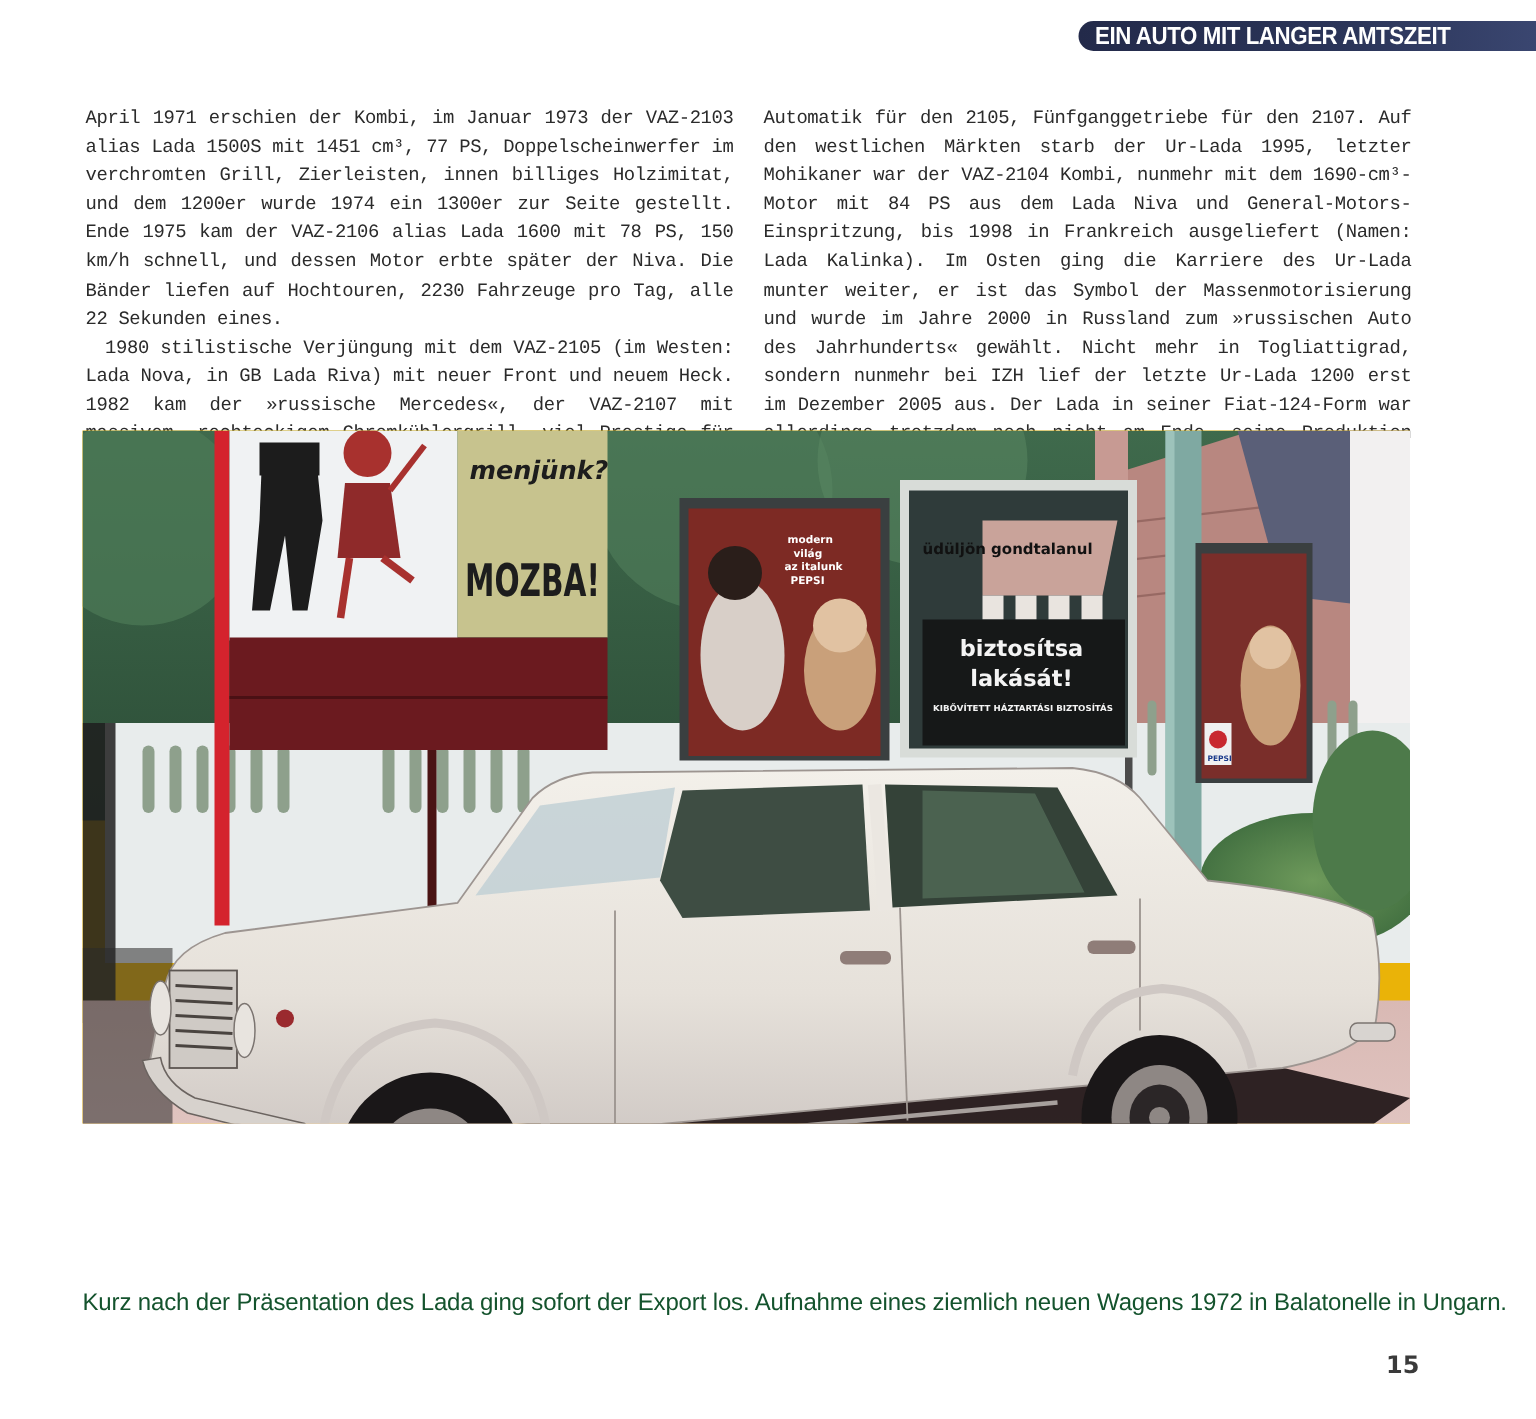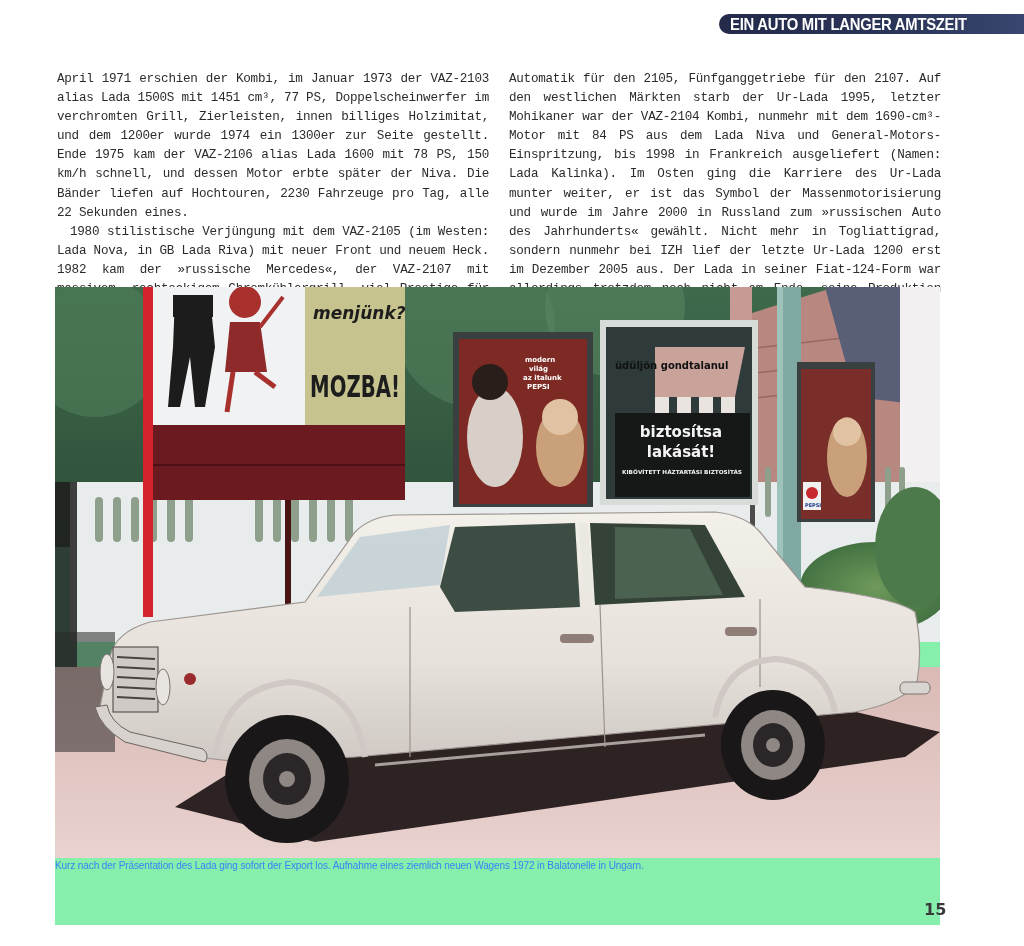--- a/index.html
+++ b/index.html
@@ -21,27 +21,27 @@
   .column {
     position: absolute; top: 70px; width: 432px;
     font-size: 12.6px; line-height: 19.1px; text-align: justify; color: #2b2b2b;
     font-family: Liberation Mono, monospace; letter-spacing: -0.25px;
   }
   .col-left { left: 57px; }
   .col-right { left: 509px; }
   .column p { margin: 0; }
   .column p.indent { text-indent: 13px; }
   .photo {
-    position: absolute; left: 55px; top: 287px; width: 885px; height: 638px; overflow: hidden;
-    background: #86efac;
+    position: absolute; left: 55px; top: 287px; width: 885px; height: 462px; overflow: hidden;
+    background: #eab308;
   }
   .photo svg { display: block; }
   .caption {
     position: absolute; left: 55px; top: 860px; width: 900px;
-    font-family: "Liberation Sans", sans-serif; font-size: 10px; color: #3b82f6;
+    font-family: "Liberation Sans", sans-serif; font-size: 16px; color: #14532d;
     letter-spacing: -0.1px; white-space: nowrap;
   }
   .page-number {
     position: absolute; left: 924px; top: 900px;
     font-family: "DejaVu Sans", sans-serif; font-weight: bold; font-size: 16px; color: #3a3a3a;
   }
   .poster-text { font-family: "DejaVu Sans", sans-serif; }
 </style>
 </head>
 <body>

